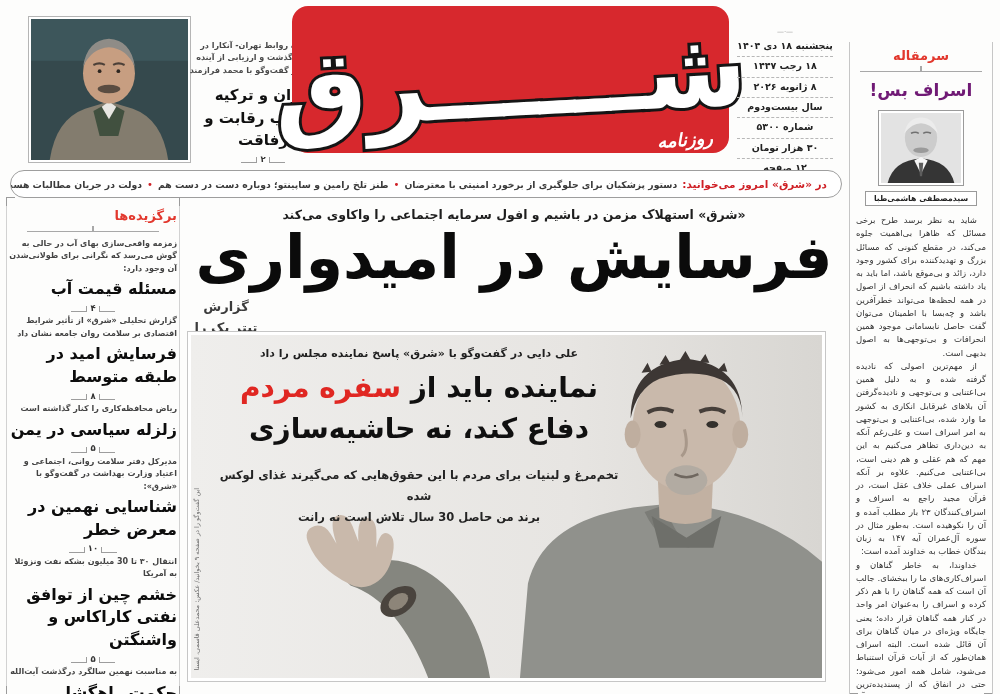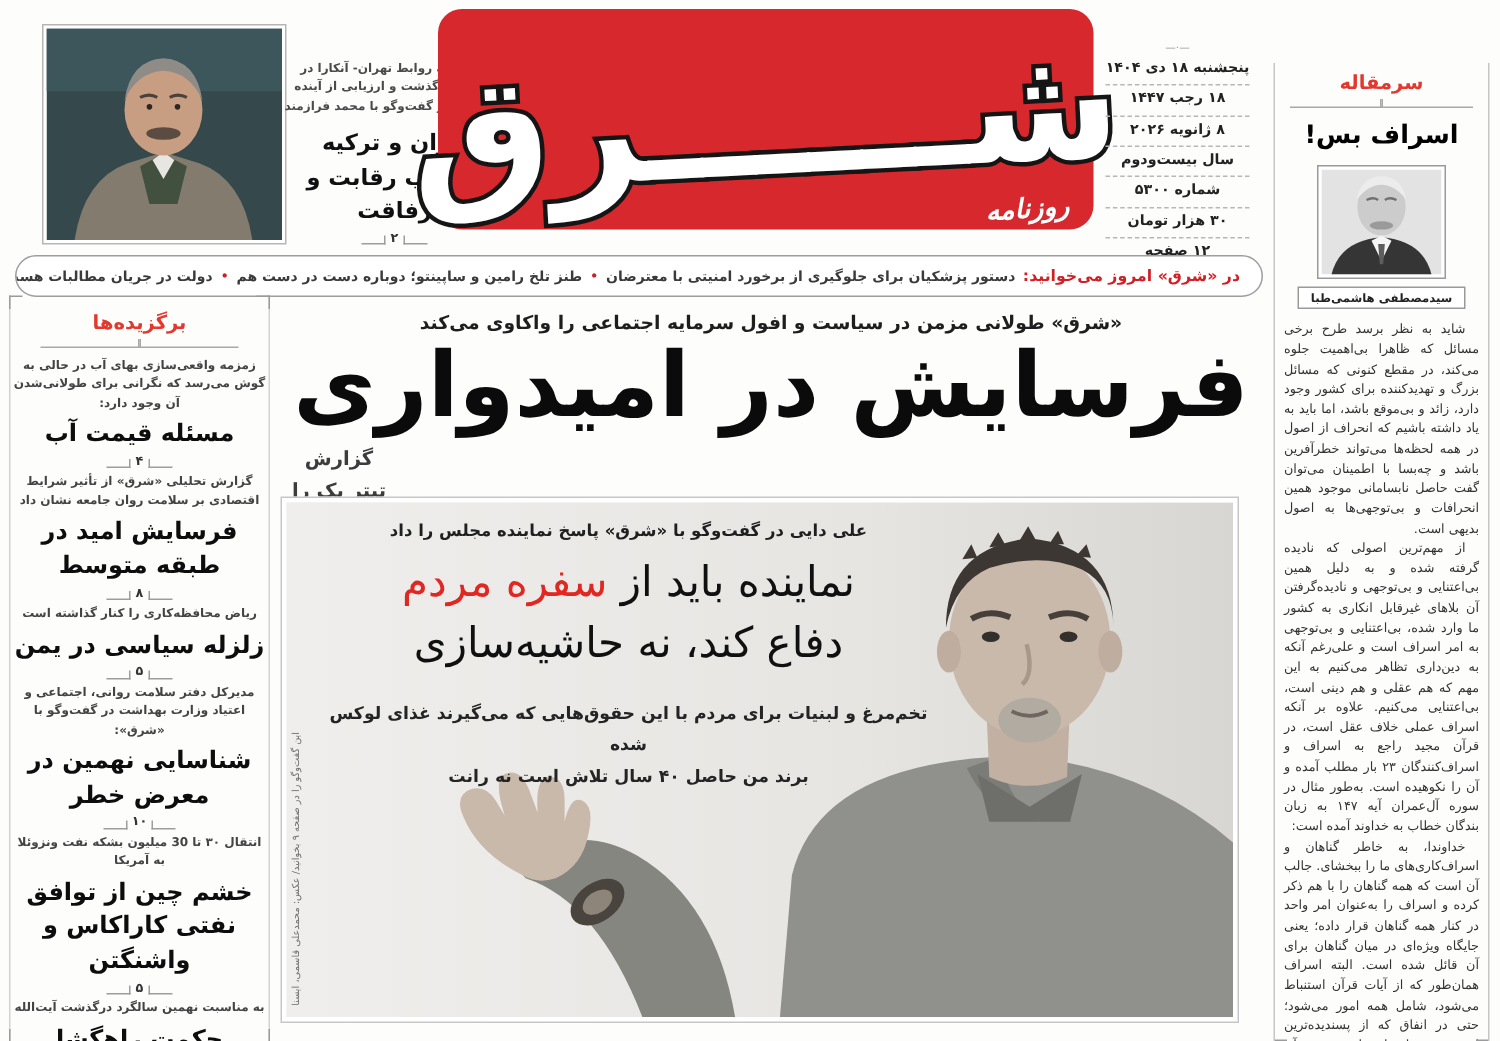--- a/index.html
+++ b/index.html
@@ -35,21 +35,21 @@
             font-style:italic;transform:rotate(-4deg);}
   
   #dateline{left:737px;top:28px;width:96px;text-align:center;}
   #dateline .d-item{display:block;font-size:9.5px;font-weight:bold;color:#222;padding:3px 0 4px;
                     border-bottom:1px dashed #b7b7b7;line-height:1.3;text-align:center;}
   #dateline .d-cap{font-size:7px;color:#9a9a9a;line-height:1;padding:1px 0;}
   
   #editorial{left:849px;top:42px;width:144px;height:652px;border-left:1px solid #c6c6c6;
              border-right:1px solid #c6c6c6;text-align:center;padding:6px 6px 0;box-sizing:border-box;overflow:hidden;}
   .sec-title{font-size:13px;font-weight:bold;color:#e2382e;}
-  .ed-title{font-size:17px;font-weight:bold;color:#000000;margin:8px 0 10px;}
+  .ed-title{font-size:17px;font-weight:bold;color:#701a75;margin:8px 0 10px;}
   .ed-photo{width:80px;height:70px;border:1px solid #9a9a9a;background:#fff;padding:2px;margin:0 auto;}
   .ed-photo svg{display:block;width:100%;height:100%;}
   .ed-name{display:inline-block;border:1px solid #9a9a9a;font-size:7.8px;font-weight:bold;color:#222;
            padding:2px 8px;margin-top:5px;background:#fff;}
   .ed-body{margin-top:8px;text-align:justify;font-size:8.5px;line-height:1.56;color:#333;}
   .ed-body p{margin:0;text-indent:9px;}
   
   #strip{left:10px;top:170px;width:832px;height:28px;border:1px solid #9e9e9e;border-radius:15px;
          display:flex;align-items:center;gap:5px;padding:0 14px;box-sizing:border-box;
          white-space:nowrap;overflow:hidden;background:#fff;}
@@ -61,28 +61,28 @@
   .lead-kicker{font-size:12.5px;font-weight:bold;color:#1e1e1e;}
   .lead-headline{font-size:60px;font-weight:bold;color:#0b0b0b;line-height:1.12;margin-top:2px;letter-spacing:-1px;}
   #lead-note{left:190px;top:297px;width:72px;font-size:13px;font-weight:bold;color:#3c3c3c;
              text-align:center;line-height:1.6;}
   
   #interview-box{left:187px;top:331px;width:639px;height:351px;border:1px solid #c6c6c6;background:#fff;padding:3px;box-sizing:border-box;}
   .photo-area{position:relative;width:100%;height:100%;background:#ebe9e6;overflow:hidden;}
   .photo-area>svg{position:absolute;inset:0;width:100%;height:100%;}
   .int-text{position:absolute;top:12px;left:16px;width:424px;text-align:center;z-index:2;}
   .int-kicker{font-size:11px;font-weight:bold;color:#1f1f1f;}
-  .int-headline{font-size:28px;font-weight:normal;color:#101010;line-height:1.45;margin-top:8px;}
+  .int-headline{font-size:28px;font-weight:bold;color:#101010;line-height:1.45;margin-top:8px;}
   .int-headline .red{color:#e02722;}
   .int-sub{font-size:11.5px;font-weight:bold;color:#242424;margin-top:16px;line-height:1.8;}
   .vcap{position:absolute;left:2px;bottom:8px;writing-mode:vertical-rl;transform:rotate(180deg);
         font-size:6.5px;color:#6e6e6e;z-index:2;letter-spacing:0.5px;}
   
   #highlights{left:6px;top:198px;width:174px;height:496px;border-left:1px solid #d2d2d2;
-              border-right:1px solid #d2d2d2;text-align:center;padding:10px 2px 0;box-sizing:border-box;}
+              border-right:1px solid #d2d2d2;padding:10px 2px 0;box-sizing:border-box;}
   .hl-item{margin-bottom:3px;}
   .hl-kicker{font-size:8px;font-weight:bold;color:#444;line-height:1.55;}
   .hl-title{font-size:16px;font-weight:bold;color:#0d0d0d;line-height:1.42;margin-top:3px;}
 </style>
 </head>
 <body>
 
 <div id="page">
 
   <div class="abs" id="turkey-photo">
@@ -168,21 +168,21 @@
   <div class="abs" id="strip">
     <span class="strip-label">در «شرق» امروز می‌خوانید:</span>
     <span class="strip-item">دستور پزشکیان برای جلوگیری از برخورد امنیتی با معترضان</span>
     <span class="strip-bullet">•</span>
     <span class="strip-item">طنز تلخ رامین و ساپینتو؛ دوباره دست در دست هم</span>
     <span class="strip-bullet">•</span>
     <span class="strip-item">دولت در جریان مطالبات هست؟/ پویا نعمت‌اللهی</span>
   </div>
 
   <div class="abs" id="lead">
-    <div class="lead-kicker">«شرق» طولانی مزمن در سیاست و افول سرمایه اجتماعی را واکاوی می‌کند</div>
+    <div class="lead-kicker">«شرق» استهلاک مزمن در باشیم و افول سرمایه اجتماعی را واکاوی می‌کند</div>
     <div class="lead-headline">فرسایش در امیدواری</div>
   </div>
   <div class="abs" id="lead-note">
     <div>گزارش تیتر یک را</div>
     <div>در صفحه 4 بخوانید</div>
   </div>
 
   <div class="abs" id="interview-box">
     <div class="photo-area">
       <svg viewBox="0 0 633 345" preserveAspectRatio="none">
@@ -226,21 +226,21 @@
         <path d="M158,250 Q128,235 118,210 Q112,196 124,192 Q134,190 140,200 L146,210 Q138,186 146,182 Q156,178 162,192 L168,208 Q166,184 176,184 Q186,184 186,200 L186,214 Q190,196 198,200 Q206,204 202,222 Q198,244 180,252 Q168,256 158,250 Z" fill="#c9b9ab"></path>
       </svg>
       <div class="int-text">
         <div class="int-kicker">علی دایی در گفت‌وگو با «شرق» پاسخ نماینده مجلس را داد</div>
         <div class="int-headline">
           <div><span>نماینده باید از</span> <span class="red">سفره مردم</span></div>
           <div>دفاع کند، نه حاشیه‌سازی</div>
         </div>
         <div class="int-sub">
           <div>تخم‌مرغ و لبنیات برای مردم با این حقوق‌هایی که می‌گیرند غذای لوکس شده</div>
-          <div>برند من حاصل ۴۰ سال تلاش است نه رانت</div>
+          <div>برند من حاصل 30 سال تلاش است نه رانت</div>
         </div>
       </div>
       <div class="vcap">این گفت‌وگو را در صفحه ۹ بخوانید/ عکس: محمدعلی قاسمی، ایسنا</div>
     </div>
   </div>
 
   <div class="abs" id="highlights">
     <div class="cm tl" style="left:-1px;top:-1px"></div>
       <div class="cm tr" style="right:-1px;top:-1px"></div>
     <div class="cm bl" style="left:-1px;bottom:-1px"></div>

